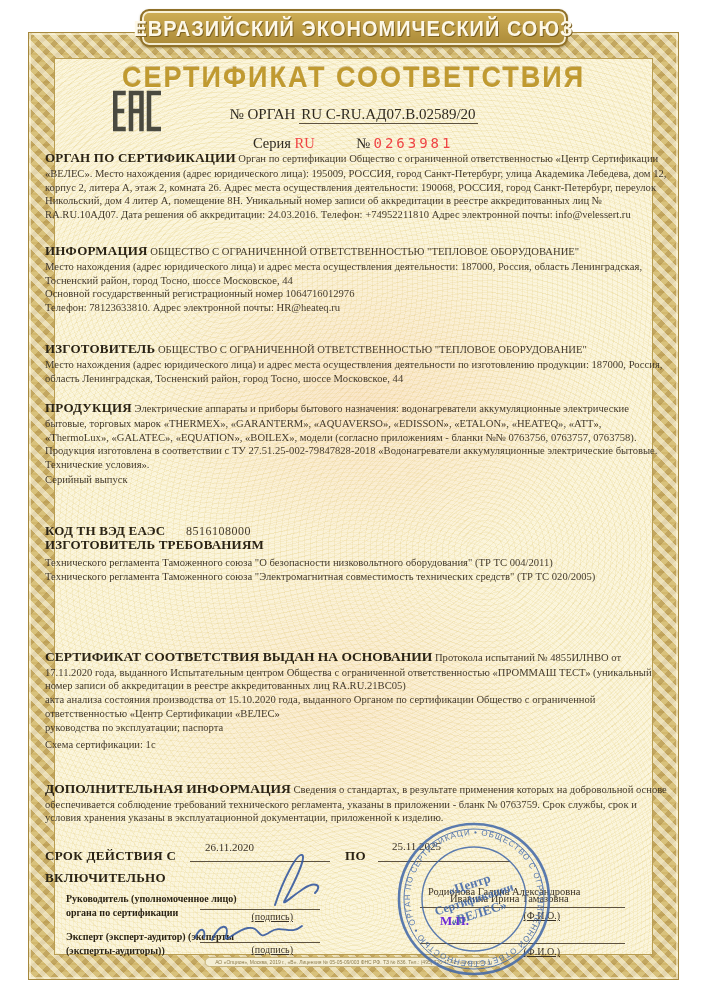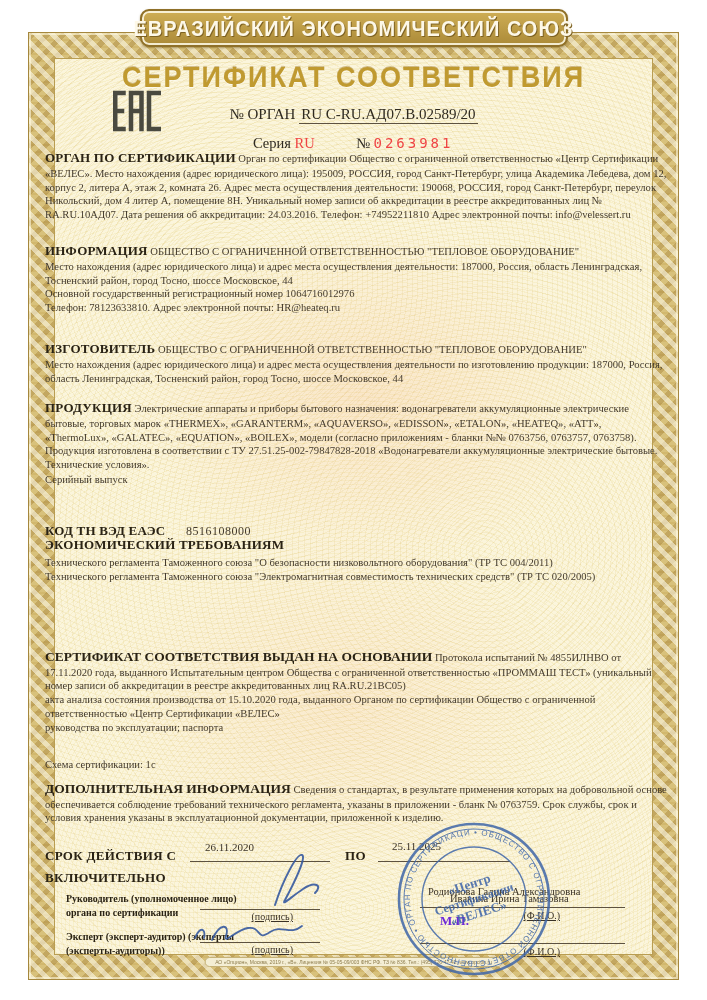--- a/index.html
+++ b/index.html
@@ -152,33 +152,33 @@
   </div>
 
   <div class="sec" style="top:473px;">Серийный выпуск</div>
 
   <div class="sec" style="top:508px;margin-top:15px;">
     <span class="head">КОД ТН ВЭД ЕАЭС</span>
     <span class="code-val">8516108000</span>
   </div>
 
   <div class="sec" style="top:537px;">
-    <span class="head line" style="margin-bottom:2px;">ЭКОНОМИЧЕСКИЙ ТРЕБОВАНИЯМ</span>
+    <span class="head line" style="margin-bottom:2px;">ИЗГОТОВИТЕЛЬ ТРЕБОВАНИЯМ</span>
     <span class="line">Технического регламента Таможенного союза "О безопасности низковольтного оборудования" (ТР ТС 004/2011)</span>
     <span class="line">Технического регламента Таможенного союза "Электромагнитная совместимость технических средств" (ТР ТС 020/2005)</span>
   </div>
 
   <div class="sec" style="top:648px;">
     <span class="big-head">СЕРТИФИКАТ СООТВЕТСТВИЯ ВЫДАН НА ОСНОВАНИИ</span>
     <span>Протокола испытаний № 4855ИЛНВО от 17.11.2020 года, выданного Испытательным центром Общества с ограниченной ответственностью «ПРОММАШ ТЕСТ» (уникальный номер записи об аккредитации в реестре аккредитованных лиц RA.RU.21ВС05)</span>
     <span class="line">акта анализа состояния производства от 15.10.2020 года, выданного Органом по сертификации Общество с ограниченной ответственностью «Центр Сертификации «ВЕЛЕС»</span>
     <span class="line">руководства по эксплуатации; паспорта</span>
   </div>
 
-  <div class="sec" style="top:738px;margin-top:20px;">Схема сертификации: 1с</div>
+  <div class="sec" style="top:738px;">Схема сертификации: 1с</div>
 
   <div class="sec" style="top:780px;">
     <span class="big-head">ДОПОЛНИТЕЛЬНАЯ ИНФОРМАЦИЯ</span>
     <span>Сведения о стандартах, в результате применения которых на добровольной основе обеспечивается соблюдение требований технического регламента, указаны в приложении - бланк № 0763759. Срок службы, срок и условия хранения указаны в эксплуатационной документации, приложенной к изделию.</span>
   </div>
 
   <div class="abs blabel" style="left:45px;top:848px;">СРОК ДЕЙСТВИЯ С</div>
   <div class="abs dateval" style="left:205px;top:841px;">26.11.2020</div>
   <div class="abs uline" style="left:190px;top:849px;width:140px;"></div>
   <div class="abs blabel" style="left:345px;top:848px;">ПО</div>

